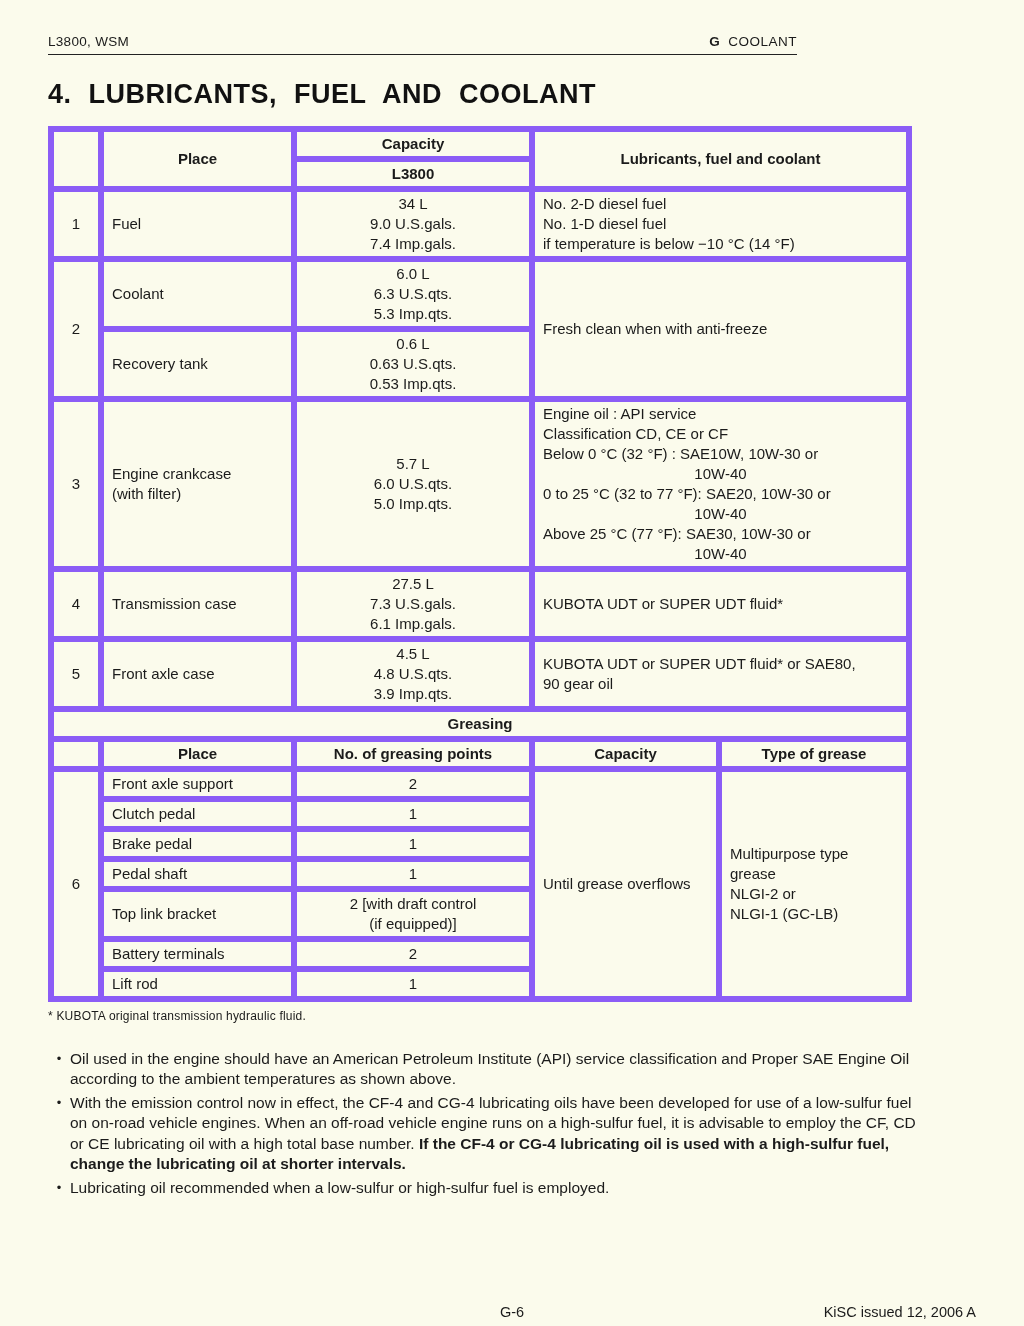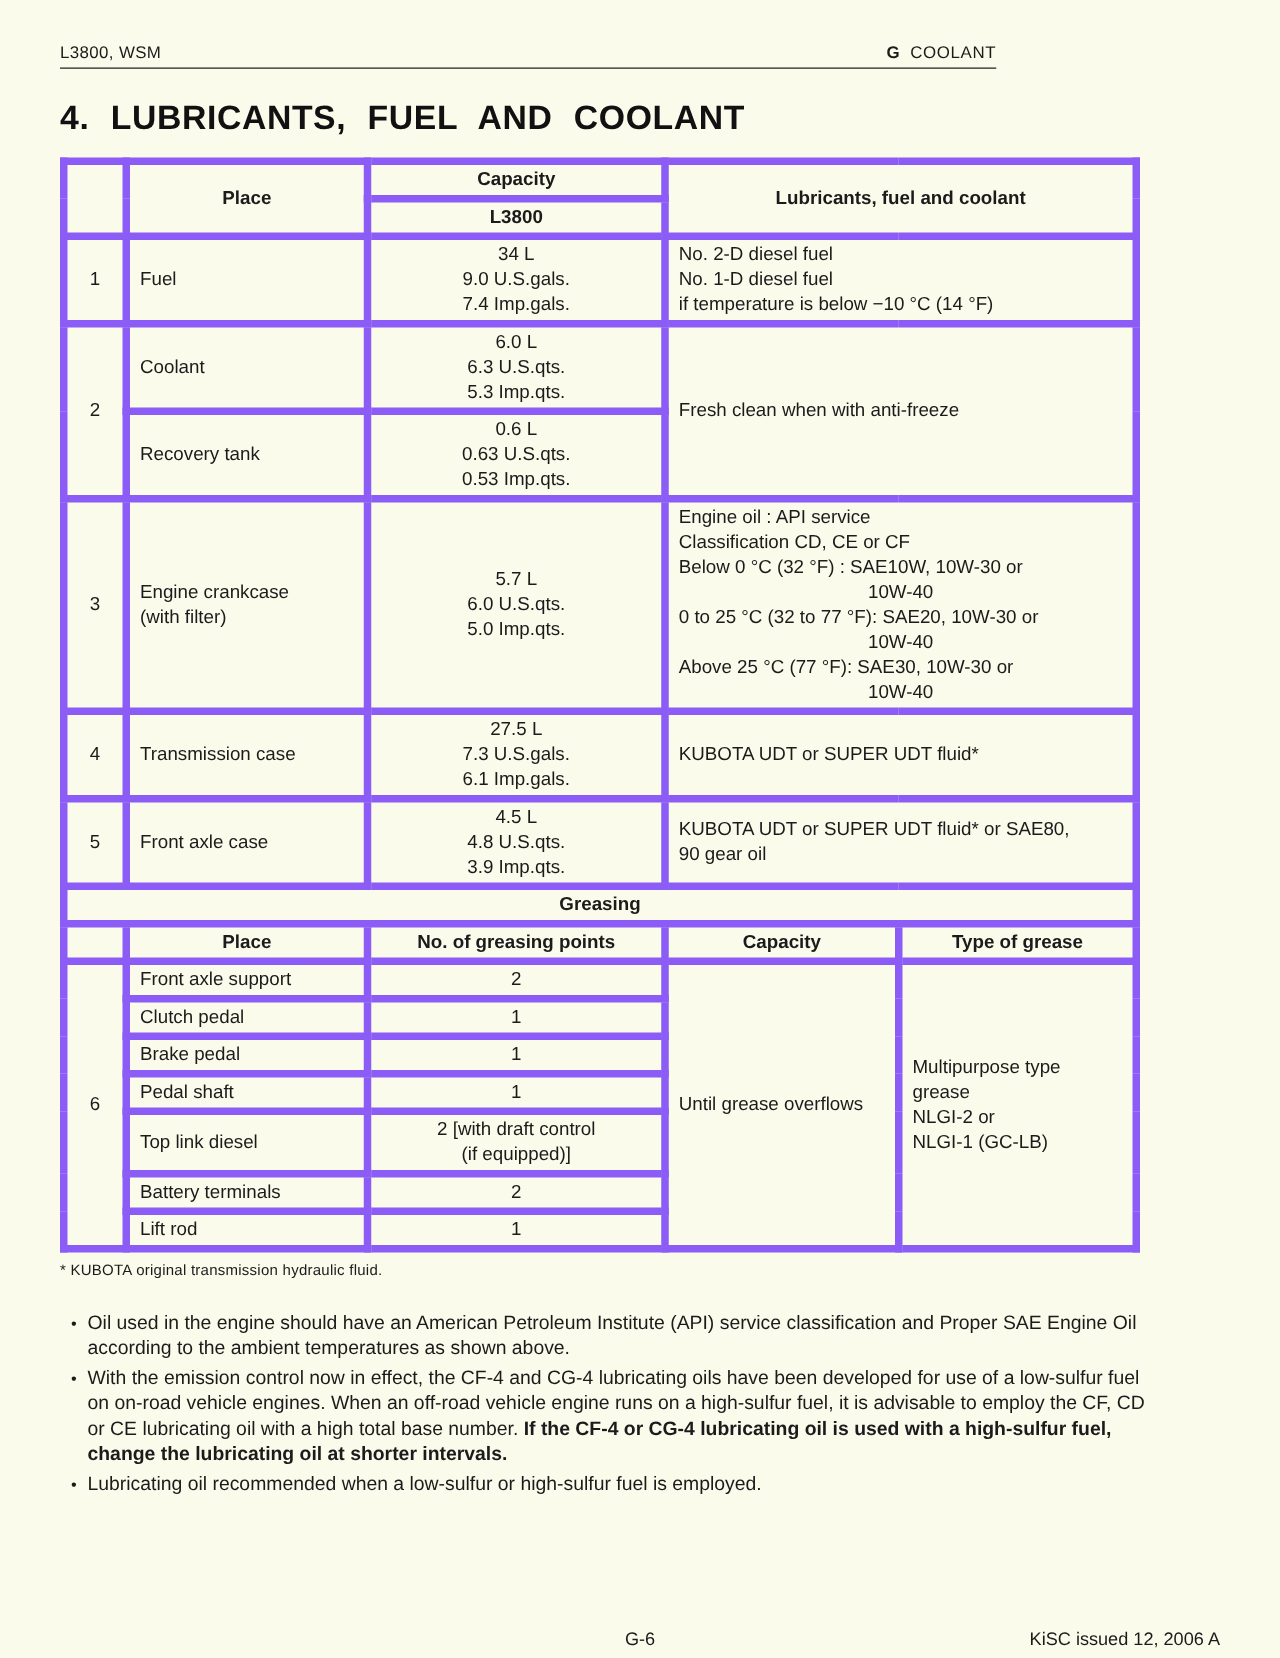--- a/index.html
+++ b/index.html
@@ -201,21 +201,21 @@
       </tr>
       <tr>
         <td class="gplace">Brake pedal</td>
         <td class="gpts">1</td>
       </tr>
       <tr>
         <td class="gplace">Pedal shaft</td>
         <td class="gpts">1</td>
       </tr>
       <tr>
-        <td class="gplace">Top link diesel</td>
+        <td class="gplace">Top link bracket</td>
         <td class="gpts pre">2 [with draft control
 (if equipped)]</td>
       </tr>
       <tr>
         <td class="gplace">Battery terminals</td>
         <td class="gpts">2</td>
       </tr>
       <tr>
         <td class="gplace">Lift rod</td>
         <td class="gpts">1</td>

